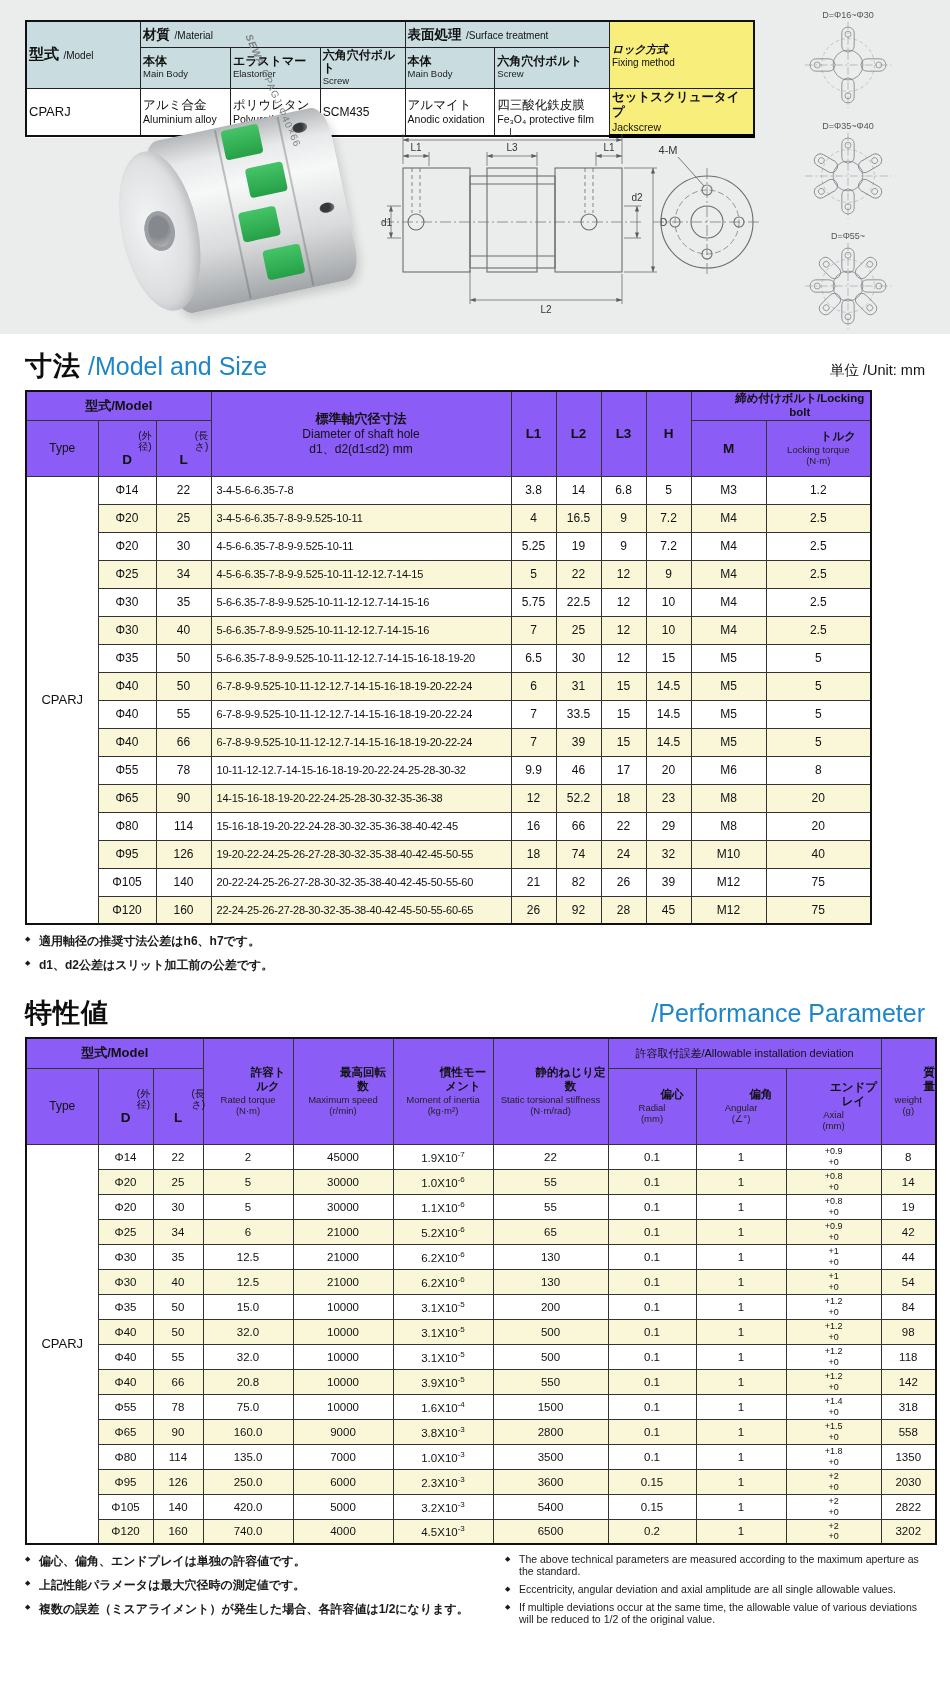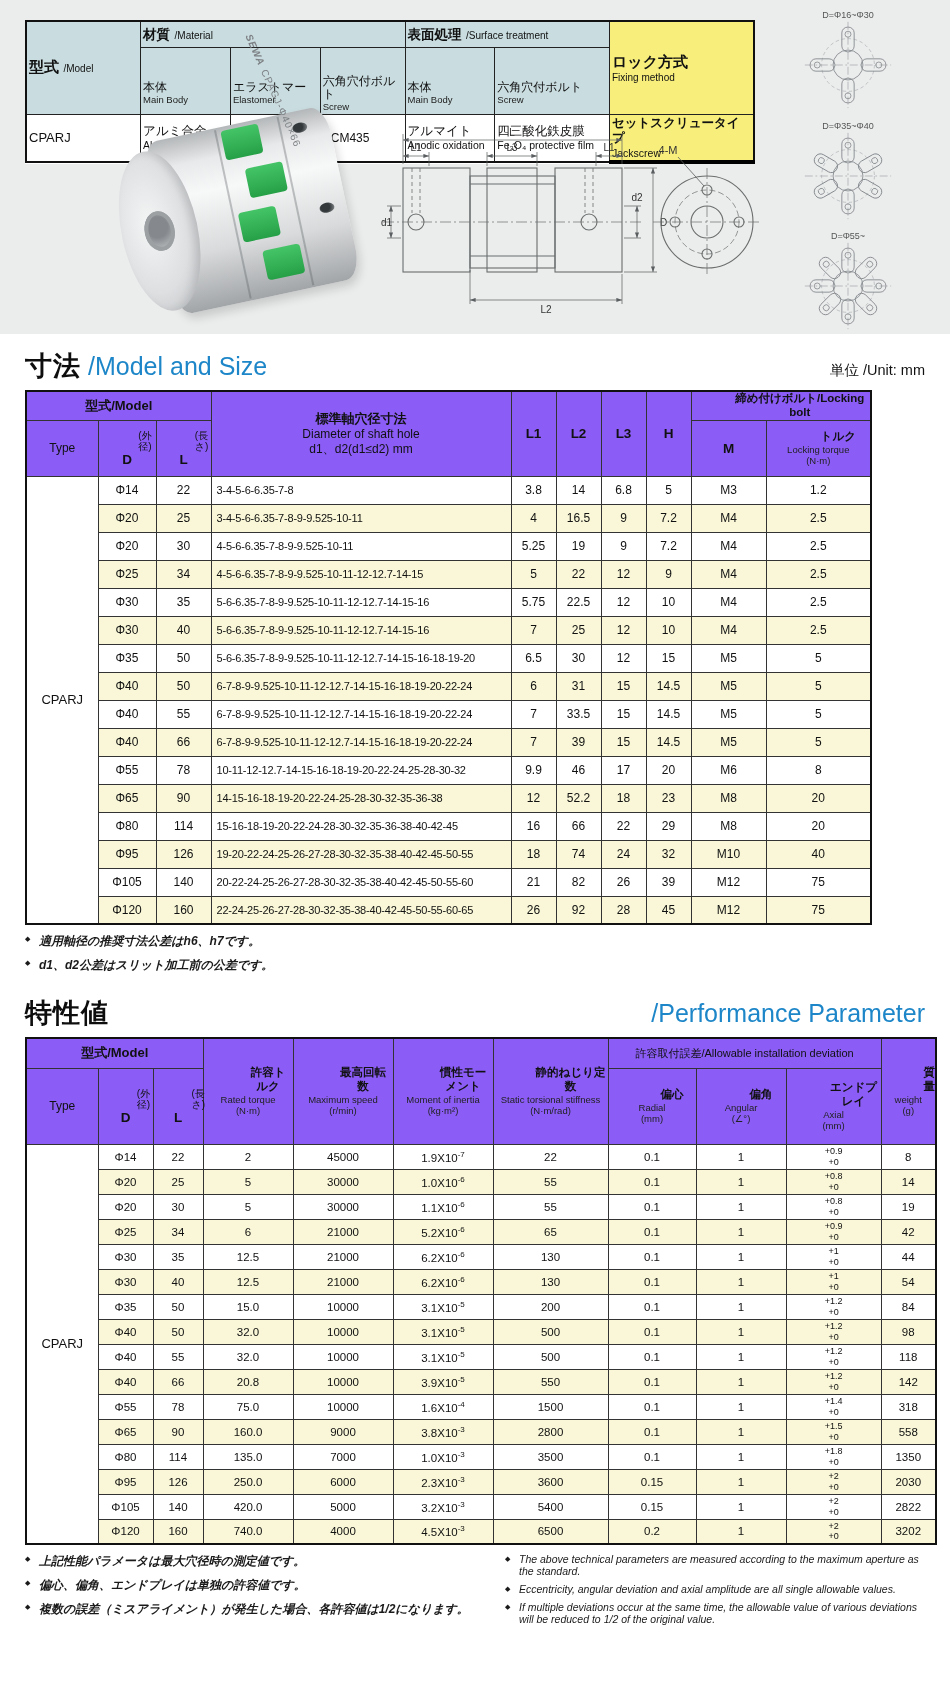--- a/index.html
+++ b/index.html
@@ -9,27 +9,27 @@
 
   
   .top-panel { position:relative; width:950px; height:334px; background:#ebecec; }
   table { border-collapse:collapse; }
   .spec { position:absolute; left:25px; top:20px; width:730px; border:2px solid #111; background:#fff; }
   .spec th, .spec td { border:1px solid #222; text-align:left; vertical-align:middle; padding:1px 2px; }
   .spec th { background:#c9dcdf; font-weight:normal; }
   .spec .h-jp { font-size:13.5px; font-weight:bold; }
   .spec .h-en { font-size:10px; font-weight:normal; }
   .spec .big-jp { font-size:15px; font-weight:bold; }
-  .spec .sub-jp { font-size:12px; font-weight:normal; line-height:1.15;margin-top:26px; }
+  .spec .sub-jp { font-size:12px; font-weight:bold; line-height:1.15; }
   .spec .sub-en { font-size:9.5px; line-height:1.1; color:#222; }
   .spec .v-jp { font-size:12.5px; line-height:1.25; }
   .spec .v-en { font-size:10.5px; line-height:1.15; }
   .spec .lock-h { background:#f7ee7c; }
   .spec .lock-v { background:#f7ee7c; border-bottom:4px solid #000; }
-  .spec .lock-big { font-size:15px; font-weight:bold; }
+  .spec .lock-big { font-size:11px; font-weight:bold;font-style:italic; }
   .spec .r1 { height:26px; } .spec .r2 { height:32px; } .spec .r3 { height:38px; }
 
   
   .photo { position:absolute; left:95px; top:112px; width:275px; height:210px; }
   .coupling { position:absolute; left:25px; top:14px; width:230px; height:178px; transform:rotate(-12deg); }
   .barrel { position:absolute; left:38px; top:0; width:188px; height:176px; border-radius:16px/30px;
             background:linear-gradient(180deg,#b4b7b9 0%,#e8e9ea 16%,#f7f8f8 34%,#d8dadb 68%,#a2a5a8 100%);
             box-shadow:2px 6px 10px rgba(0,0,0,0.15); }
   .elasto { position:absolute; left:78px; top:4px; width:56px; height:168px; }
   .tooth { position:absolute; height:30px; width:38px; background:linear-gradient(180deg,#45c467,#26a047); border-radius:4px; }
@@ -97,21 +97,21 @@
   .perf-t tbody tr { height:25px; }
   .perf-t tbody td { font-size:11.5px; }
   .perf-t tbody td sup { font-size:8px; }
   .dtab tbody tr.stripe td { background:#f9f7d7; }
   .dtab td.type-cell { background:#fff !important; font-size:13px; }
   .axt,.axb { font-size:9px; line-height:1.15; }
   .dev-h { font-size:11px; font-weight:bold; }
 
   
   .notes { display:flex; padding:8px 25px 0 25px; }
-  .notes ul { list-style:none;font-style:italic; }
+  .notes ul { list-style:none; }
   .notes li { position:relative; padding-left:14px; margin-bottom:7px; }
   .notes li::before { content:"◆"; position:absolute; left:0; top:2px; font-size:7px; }
   .notes-jp { width:480px; font-size:12px; font-weight:bold; color:#1a1a1a; }
   .notes-en { width:420px; font-size:10.5px; color:#1a1a1a; }
   .notes-en li { margin-bottom:6px; }
 </style>
 </head>
 <body>
 
 <div class="page">
@@ -958,22 +958,22 @@
               <div class="axt">+2</div>
               <div class="axb">+0</div>
             </td>
             <td>3202</td>
           </tr>
         </tbody>
     </table>
 
     <div class="notes">
       <ul class="notes-jp" id="perf-notes-jp">
+          <li>偏心、偏角、エンドプレイは単独の許容値です。</li>
           <li>上記性能パラメータは最大穴径時の測定値です。</li>
-          <li>偏心、偏角、エンドプレイは単独の許容値です。</li>
           <li>複数の誤差（ミスアライメント）が発生した場合、各許容値は1/2になります。</li>
         </ul>
       <ul class="notes-en" id="perf-notes-en">
           <li>The above technical parameters are measured according to the maximum aperture as the standard.</li>
           <li>Eccentricity,  angular deviation and axial amplitude are all single allowable values.</li>
           <li>If multiple deviations occur at the same time, the allowable value of various deviations will be reduced to 1/2 of the original value.</li>
         </ul>
     </div>
   </section>
 </div>

